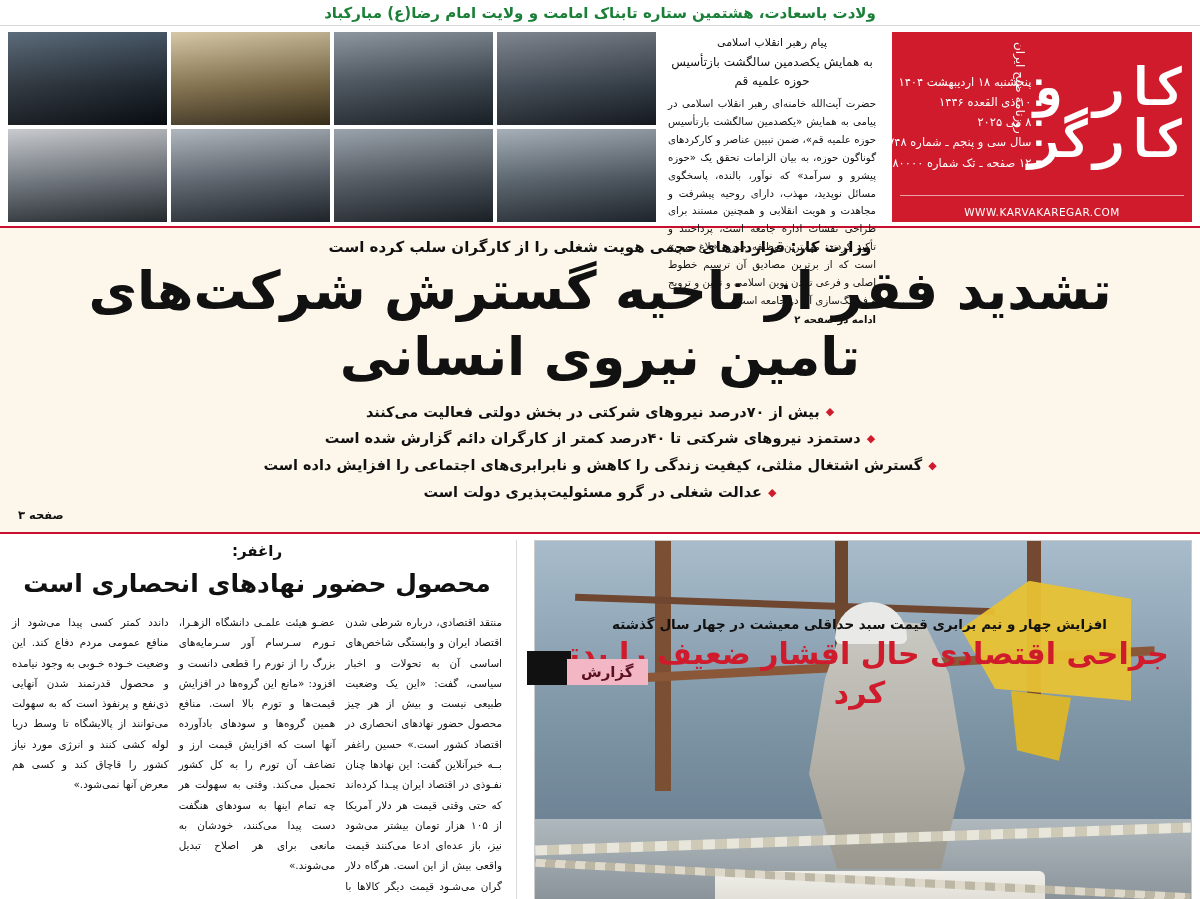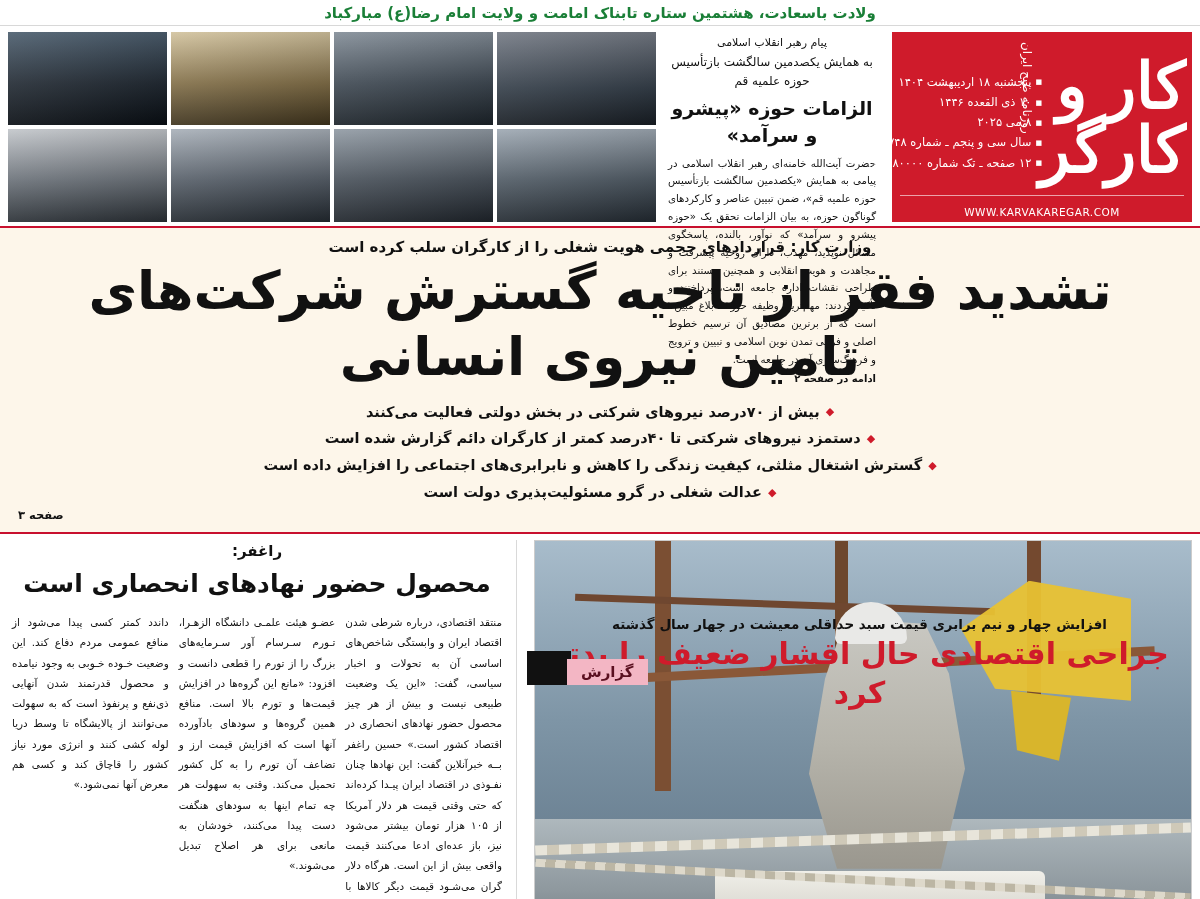--- a/index.html
+++ b/index.html
@@ -38,23 +38,23 @@
     width:300px; height:190px;
     background:#cf1b2b;
     position:relative;
     display:flex; flex-direction:row;
     color:#fff;
     padding:6px;
   }
   .logo-title {
     flex:0 0 150px;
     display:flex; align-items:center; justify-content:center;
-    font-size:64px; font-weight:bold; line-height:1;
+    font-size:52px; font-weight:bold; line-height:1;
     padding-bottom:18px;
-    font-family:Liberation Sans, sans-serif;
+    font-family:Liberation Mono, monospace;
   }
   .logo-side {
     writing-mode:vertical-rl;
     font-size:12px;
     align-self:flex-start;
     padding:4px 2px 0 0;
     letter-spacing:1px;
   }
   .logo-meta {
     position:absolute; right:150px; left:8px; top:40px;
@@ -253,21 +253,20 @@
         <div>۸ می ۲۰۲۵</div>
         <div>سال سی و پنجم ـ شماره ۹۷۴۸</div>
         <div>۱۲ صفحه ـ تک شماره ۸۰۰۰۰ ریال</div>
       </div>
       <div class="logo-url">WWW.KARVAKAREGAR.COM</div>
     </div>
 
     <div class="lead-block">
       <div class="lead-kicker">پیام رهبر انقلاب اسلامی</div>
       <div class="lead-sub">به همایش یکصدمین سالگشت بازتأسیس حوزه علمیه قم</div>
-      <div class="lead-title">الزامات حوزه «پیشرو و سرآمد»</div>
       <div class="lead-body">حضرت آیت‌الله خامنه‌ای رهبر انقلاب اسلامی در پیامی به همایش «یکصدمین سالگشت بازتأسیس حوزه علمیه قم»، ضمن تبیین عناصر و کارکردهای گوناگون حوزه، به بیان الزامات تحقق یک «حوزه پیشرو و سرآمد» که نوآور، بالنده، پاسخگوی مسائل نوپدید، مهذب، دارای روحیه پیشرفت و مجاهدت و هویت انقلابی و همچنین مستند برای طراحی نقشات اداره جامعه است، پرداختند و تأکید کردند: مهم‌ترین وظیفه حوزه «بلاغ مبین» است که از برترین مصادیق آن ترسیم خطوط اصلی و فرعی تمدن نوین اسلامی و تبیین و ترویج و فرهنگ‌سازی آن در جامعه است.</div>
       <div class="lead-more">ادامه در صفحه ۲</div>
     </div>
 
     <div class="photo-grid">
       <div class="ph ph1"></div>
       <div class="ph ph2"></div>
       <div class="ph ph3"></div>
       <div class="ph ph4"></div>
       <div class="ph ph5"></div>

